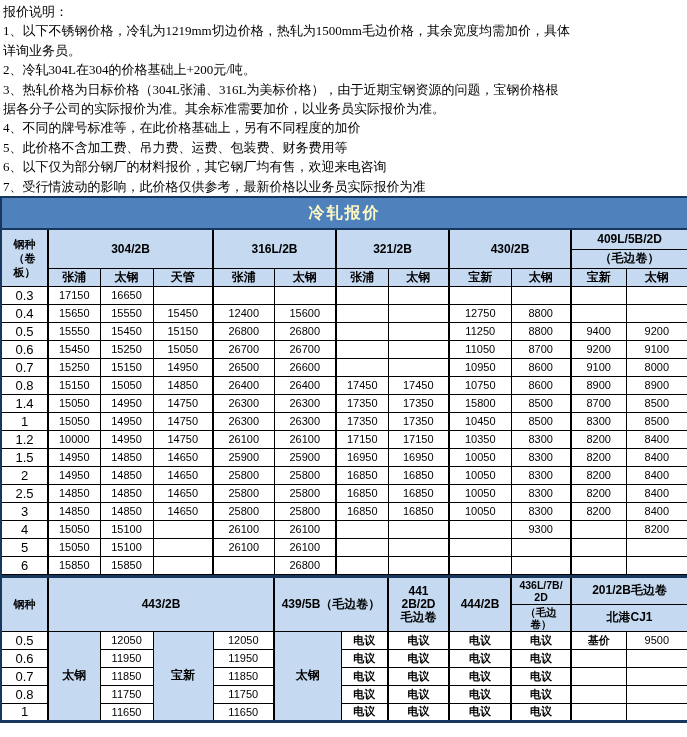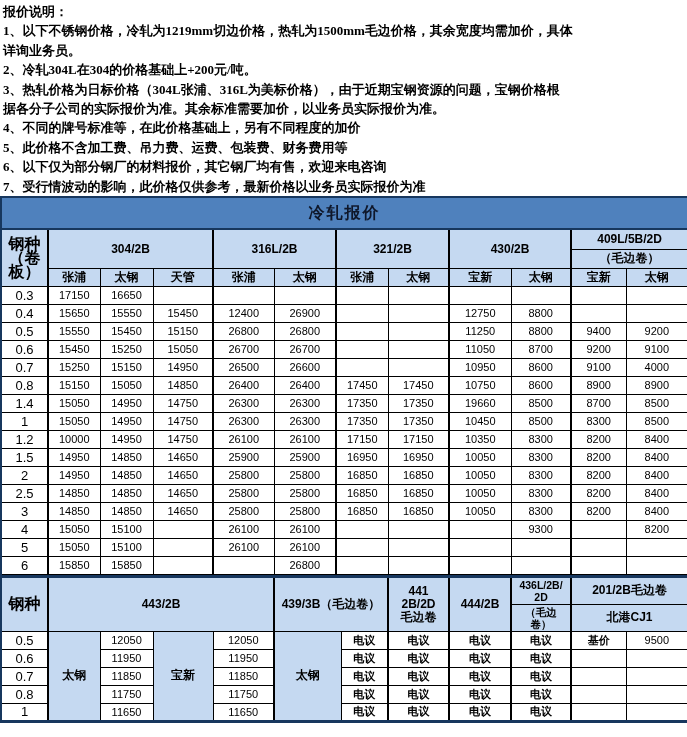--- a/index.html
+++ b/index.html
@@ -8,37 +8,36 @@
     --navy:#17375e;
     --grid:#000000;
   }
   html,body{margin:0;padding:0;background:#fff;}
   .page{width:687px;height:737px;overflow:hidden;font-family:"Liberation Sans",sans-serif;color:#000;}
   .notes{
     box-sizing:border-box;height:196px;padding:2px 0 0 3px;
     font-size:13px;line-height:19.4px;white-space:pre-line;
     font-family:"Liberation Serif","DejaVu Serif",serif;
     overflow:hidden;
-    font-weight:bold;
   }
   table.t{border-collapse:collapse;table-layout:fixed;width:687px;}
   table.t1{border:2px solid var(--navy);border-bottom:none;}
   table.t2{border:2px solid var(--navy);border-top:3px solid var(--navy);border-bottom:3px solid var(--navy);}
   .t td{
     border:1px solid var(--grid);
     text-align:center;vertical-align:middle;
     font-size:11px;padding:0;overflow:hidden;white-space:nowrap;
   }
   .t td.title{
-    background:var(--title-bg);color:#0f172a;font-weight:bold;font-size:16px;
+    background:var(--title-bg);color:#fef9c3;font-weight:bold;font-size:16px;
     height:30px;border:2px solid var(--navy);letter-spacing:2px;
   }
   .t td.gcell{background:var(--header-bg);font-weight:bold;font-size:12px;}
   .t td.corner{
-    background:var(--header-bg);font-weight:bold;font-size:16px;
+    background:var(--header-bg);font-weight:bold;font-size:11px;
     white-space:pre-line;line-height:14px;
   }
   .t td.mill{background:var(--header-bg);font-weight:bold;font-size:12px;}
   .t td.gb{border-left:2px solid var(--grid);}
   .t tr.gh1{height:20px;}
   .t tr.gh2{height:19px;}
   .t tr.mh{height:16px;padding-left:44px;}
   .t1 tbody tr{height:18px;}
   .t2 tbody tr{height:18px;}
   .t2 tr.h1{height:28px;}
@@ -125,21 +124,21 @@
           <td></td>
           <td class="gb"></td>
           <td></td>
         </tr>
         <tr>
           <td class="rowlabel">0.4</td>
           <td class="gb">15650</td>
           <td>15550</td>
           <td>15450</td>
           <td class="gb">12400</td>
-          <td>26900</td>
+          <td>15600</td>
           <td class="gb"></td>
           <td></td>
           <td class="gb">12750</td>
           <td>8800</td>
           <td class="gb"></td>
           <td></td>
         </tr>
         <tr>
           <td class="rowlabel">0.5</td>
           <td class="gb">15550</td>
@@ -173,21 +172,21 @@
           <td class="gb">15250</td>
           <td>15150</td>
           <td>14950</td>
           <td class="gb">26500</td>
           <td>26600</td>
           <td class="gb"></td>
           <td></td>
           <td class="gb">10950</td>
           <td>8600</td>
           <td class="gb">9100</td>
-          <td>4000</td>
+          <td>8000</td>
         </tr>
         <tr>
           <td class="rowlabel">0.8</td>
           <td class="gb">15150</td>
           <td>15050</td>
           <td>14850</td>
           <td class="gb">26400</td>
           <td>26400</td>
           <td class="gb">17450</td>
           <td>17450</td>
@@ -198,21 +197,21 @@
         </tr>
         <tr>
           <td class="rowlabel">1.4</td>
           <td class="gb">15050</td>
           <td>14950</td>
           <td>14750</td>
           <td class="gb">26300</td>
           <td>26300</td>
           <td class="gb">17350</td>
           <td>17350</td>
-          <td class="gb">19660</td>
+          <td class="gb">15800</td>
           <td>8500</td>
           <td class="gb">8700</td>
           <td>8500</td>
         </tr>
         <tr>
           <td class="rowlabel">1</td>
           <td class="gb">15050</td>
           <td>14950</td>
           <td>14750</td>
           <td class="gb">26300</td>
@@ -351,26 +350,26 @@
         <col style="width:61px">
       <col style="width:62px">
         <col style="width:60px">
         <col style="width:55px">
         <col style="width:62px">
     </colgroup>
     <tbody>
       <tr class="h1">
         <td class="corner" rowspan="2">钢种</td>
         <td class="gcell gb" colspan="4" rowspan="2">443/2B</td>
-        <td class="gcell gb" colspan="2" rowspan="2">439/3B（毛边卷）</td>
+        <td class="gcell gb" colspan="2" rowspan="2">439/5B（毛边卷）</td>
         <td class="gcell gb pre" rowspan="2">441
 2B/2D
 毛边卷</td>
         <td class="gcell gb" rowspan="2">444/2B</td>
-        <td class="gcell gb pre small">436L/2B/
+        <td class="gcell gb pre small">436L/7B/
 2D</td>
         <td class="gcell gb" colspan="2">201/2B毛边卷</td>
       </tr>
       <tr class="h2">
         <td class="gcell gb pre small">（毛边
 卷）</td>
         <td class="gcell gb" colspan="2">北港CJ1</td>
       </tr>
     </tbody>
     <tbody>

